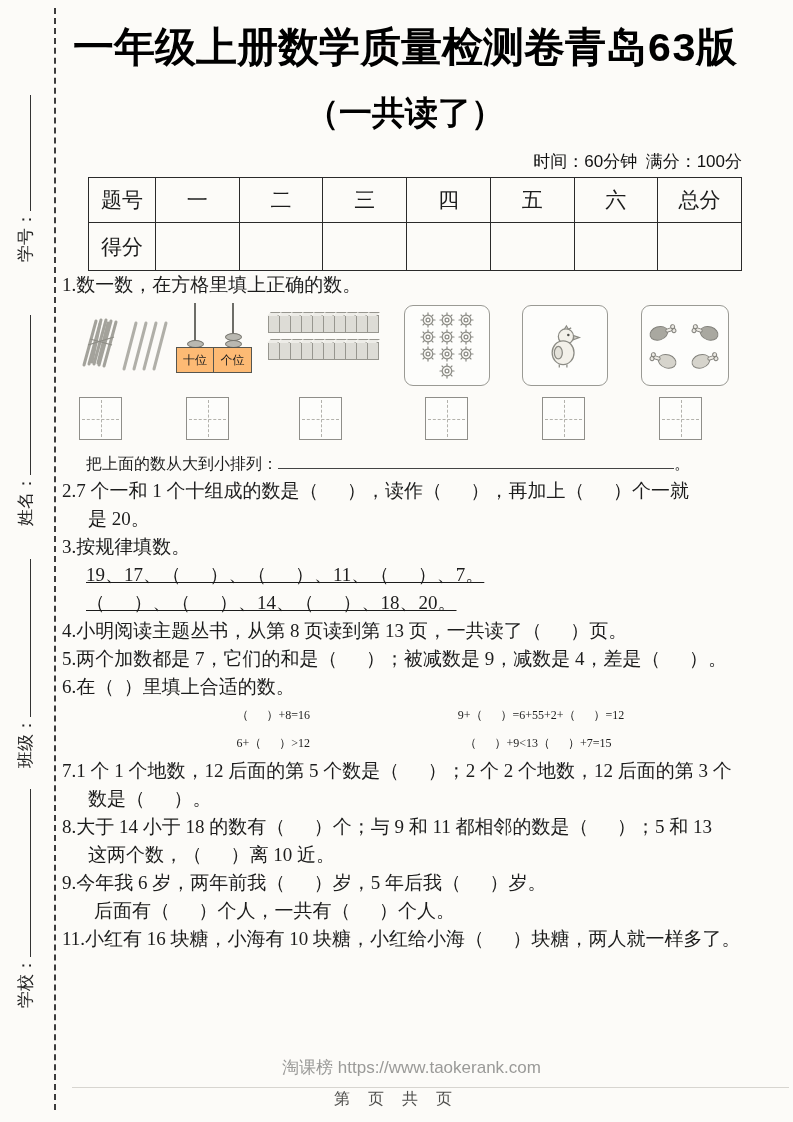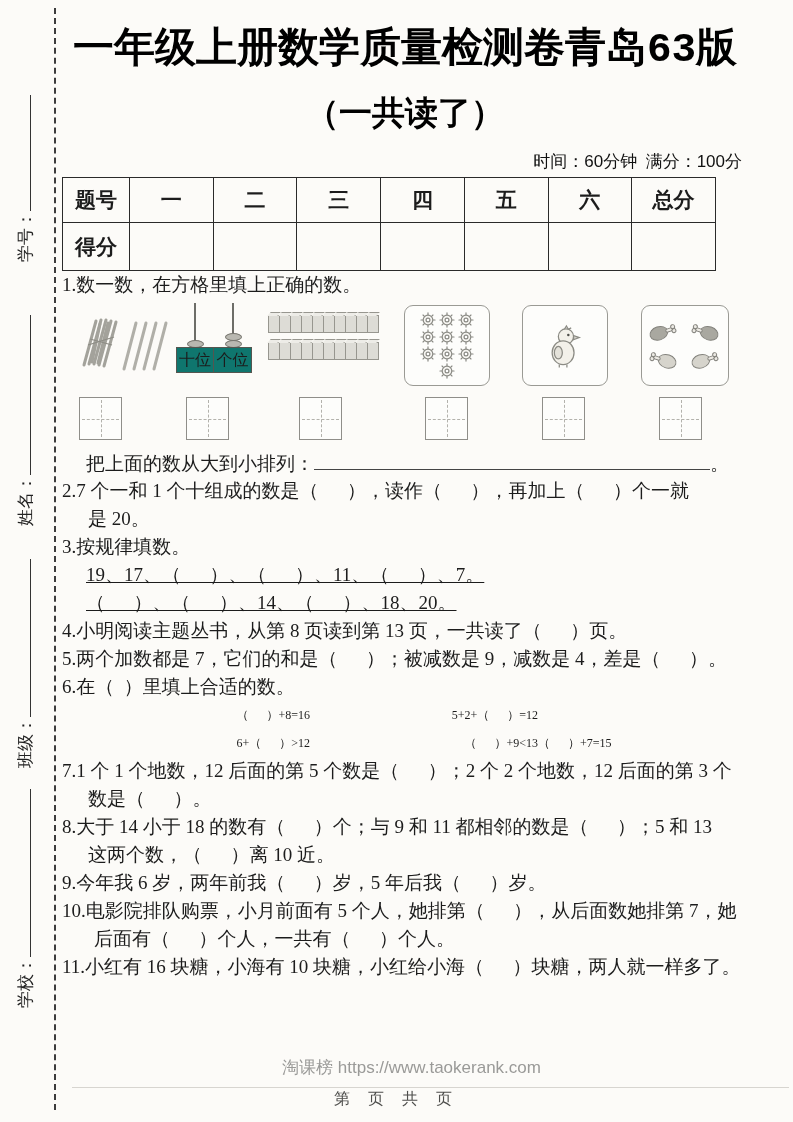--- a/index.html
+++ b/index.html
@@ -11,21 +11,21 @@
           transform:rotate(-90deg);transform-origin:0 0;}
   .wline{display:inline-block;border-bottom:1.4px solid #333;height:14px;vertical-align:baseline;}
   
   .content{position:absolute;left:62px;top:0;width:686px;}
   .title{margin-top:28px;text-align:center;font-family:Liberation Mono, monospace;
          font-weight:bold;font-size:41px;line-height:1.1;letter-spacing:0px;color:#000;}
   .subtitle{margin-top:18px;text-align:center;font-family:"Liberation Sans","DejaVu Sans",sans-serif;
             font-weight:bold;font-size:33px;color:#000;}
   .info{margin-top:14px;margin-bottom:4px;text-align:right;padding-right:6px;
         font-family:"Liberation Sans","DejaVu Sans",sans-serif;font-size:17px;color:#111;}
-  table.score{border-collapse:collapse;width:654px;table-layout:fixed;font-weight:bold;}
+  table.score{border-collapse:collapse;margin-left:26px;width:654px;table-layout:fixed;}
   table.score td{border:1.6px solid #2a2a2a;text-align:center;font-size:21px;}
   table.score tr:first-child td{height:42px;}
   table.score tr:last-child td{height:45px;}
   table.score td.c0{width:64px;}
   .sec{margin:10px 0 0 0;font-size:19px;line-height:27px;}
   .sec .b{font-family:"Liberation Sans","DejaVu Sans",sans-serif;font-weight:bold;}
   p.q{margin:0;font-size:19px;line-height:28px;padding-left:26px;text-indent:-26px;}
   p.q .cont{display:block;text-indent:0;}
   p.qsub{margin:0;font-size:19px;line-height:28px;padding-left:24px;text-decoration:underline;}
   .eqrow{display:flex;font-size:12px;line-height:28px;padding-left:30px;text-align:right;}
@@ -44,36 +44,36 @@
   .drumbox svg{width:34px;height:26px;}
   .drumbox svg.dk{color:#a9a8a0;}
   .drumbox svg.lt{color:#d6d4cc;}
   .drumbox svg.m2{transform:scaleX(-1);}
   
   .abacus{left:112px;top:0;width:88px;height:74px;}
   .rod{position:absolute;top:0;width:2px;height:44px;background:#6d6d68;}
   .bead{position:absolute;width:15px;height:6px;border-radius:50%;background:#b9b8b1;border:1px solid #77766f;}
   .abx{position:absolute;left:2px;top:44px;display:flex;}
   .abx div{width:38px;height:26px;border:1.3px solid #55554f;box-sizing:border-box;
-           font-size:16px;text-align:center;line-height:24px;background:#0f766e;}
+           font-size:12px;text-align:center;line-height:24px;background:#fdba74;}
   .abx div+div{border-left:none;}
   
   .cubes{left:206px;top:12px;width:112px;}
   .cuberow{display:flex;margin-bottom:9px;}
   .cuberow i{display:block;width:10px;height:16px;background:#dddcd6;border:1px solid #97968f;
              border-right:none;position:relative;}
   .cuberow i:last-child{border-right:1px solid #97968f;}
   .cuberow i::before{content:"";position:absolute;left:0;top:-4px;width:100%;height:3px;
                      background:#edece7;border-top:1px solid #97968f;transform:skewX(-42deg);}
   
   .grids{position:relative;height:50px;margin-top:6px;}
   .tzg{position:absolute;top:0;width:43px;height:43px;border:1.2px solid #8f8e89;box-sizing:border-box;background:#fdfdfb;}
   .tzg::before{content:"";position:absolute;left:2px;right:2px;top:50%;border-top:1.2px dashed #b3b2ac;}
   .tzg::after{content:"";position:absolute;top:2px;bottom:2px;left:50%;border-left:1.2px dashed #b3b2ac;}
-  .sortline{margin-top:4px;font-size:19px;line-height:26px;padding-left:24px;}
+  .sortline{margin-top:4px;font-size:16px;line-height:26px;padding-left:24px;}
   .sortline .u{display:inline-block;width:396px;border-bottom:1.4px solid #444;height:15px;}
   
   .f-site{position:absolute;left:15px;top:1056px;width:100%;text-align:center;
           font-family:"Liberation Sans","DejaVu Sans",sans-serif;font-size:17px;color:#9a9a98;}
   .f-rule{position:absolute;left:72px;right:4px;top:1087px;border-top:1px solid #d7d5d0;}
   .f-page{position:absolute;left:0;top:1089px;width:100%;text-align:center;
           font-size:16px;color:#4e4e4c;letter-spacing:7px;}
 </style>
 </head>
 <body>
@@ -285,35 +285,36 @@
     <p class="q">3.按规律填数。</p>
     <p class="qsub">19、17、（  ）、（  ）、11、（  ）、7。</p>
     <p class="qsub">（  ）、（  ）、14、（  ）、18、20。</p>
 
     <p class="q">4.小明阅读主题丛书，从第 8 页读到第 13 页，一共读了（  ）页。</p>
     <p class="q">5.两个加数都是 7，它们的和是（  ）；被减数是 9，减数是 4，差是（  ）。</p>
 
     <p class="q">6.在（ ）里填上合适的数。</p>
     <div class="eqrow">
       <span>（  ）+8=16</span>
+      <span>9+（  ）=6+5</span>
       <span>5+2+（  ）=12</span>
     </div>
     <div class="eqrow">
       <span>6+（  ）&gt;12</span>
       <span>（  ）+9&lt;13</span>
       <span>（  ）+7=15</span>
     </div>
 
     <p class="q"><span>7.1 个 1 个地数，12 后面的第 5 个数是（  ）；2 个 2 个地数，12 后面的第 3 个</span><span class="cont">数是（  ）。</span></p>
 
     <p class="q"><span>8.大于 14 小于 18 的数有（  ）个；与 9 和 11 都相邻的数是（  ）；5 和 13</span><span class="cont">这两个数，（  ）离 10 近。</span></p>
 
     <p class="q">9.今年我 6 岁，两年前我（  ）岁，5 年后我（  ）岁。</p>
 
-    <p class="q" style="padding-left:32px;text-indent:-32px"><span>10.电影院排队购票，小月前面有 5 个人，她排第（  ），从后面数她排第 7，她</span><span class="cont">后面有（  ）个人，一共有（  ）个人。</span></p>
+    <p class="q" style="padding-left:32px;text-indent:-32px"><span class="cont">后面有（  ）个人，一共有（  ）个人。</span></p>
 
     <p class="q" style="padding-left:32px;text-indent:-32px">11.小红有 16 块糖，小海有 10 块糖，小红给小海（  ）块糖，两人就一样多了。</p>
   </div>
 
   <div class="f-site">淘课榜 https://www.taokerank.com</div>
   <div class="f-rule"></div>
   <div class="f-page">第 页 共 页</div>
 
 </div>
 

